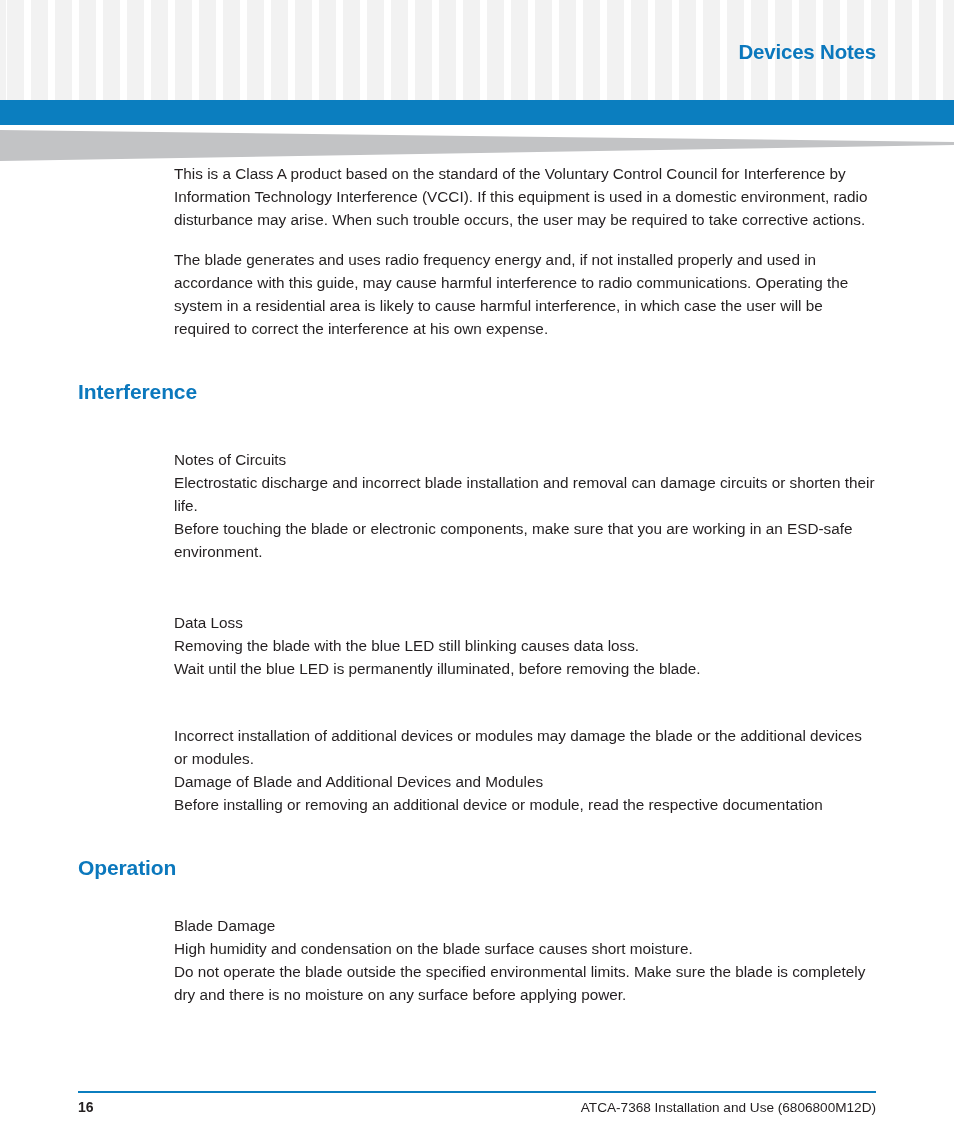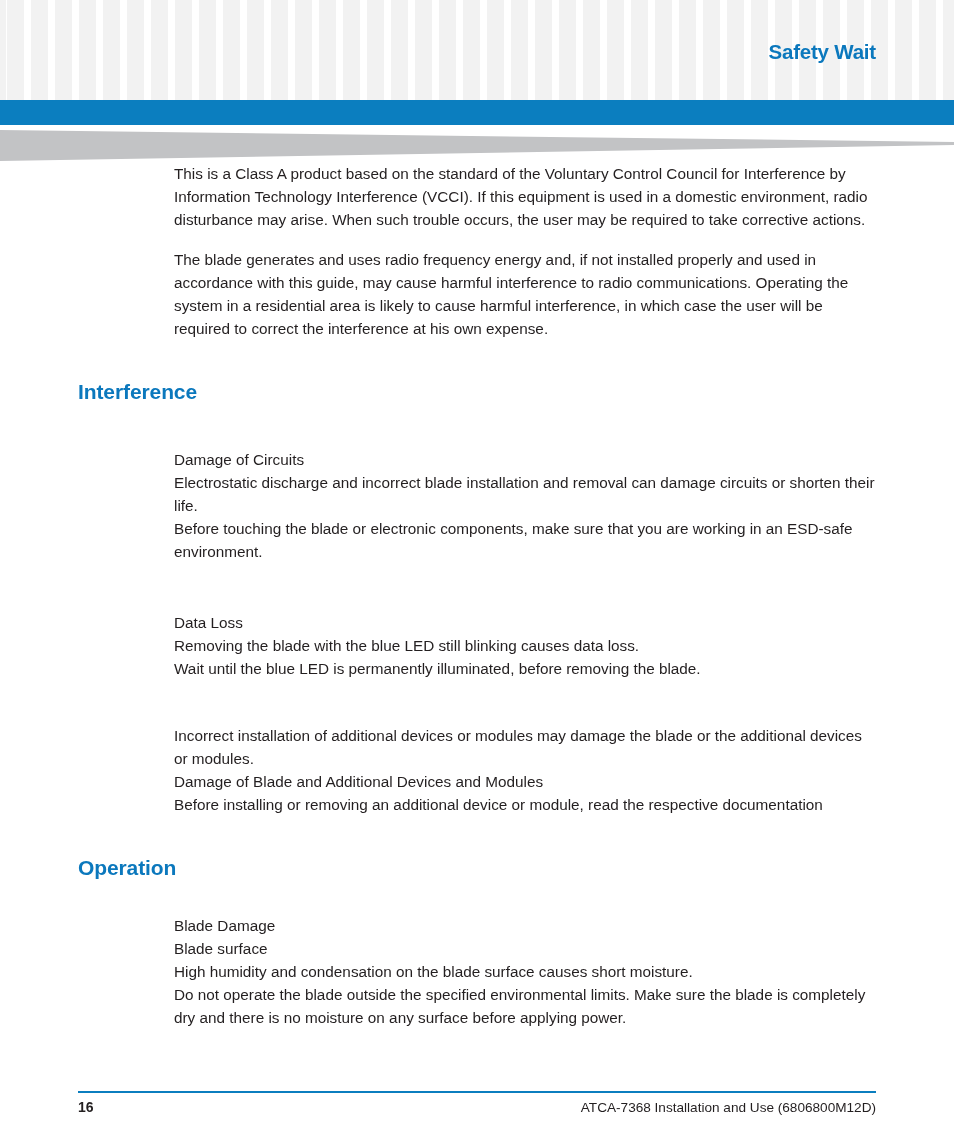--- a/index.html
+++ b/index.html
@@ -125,21 +125,21 @@
     font-size: 13.6px;
     color: #231f20;
     white-space: nowrap;
   }
 </style>
 </head>
 <body>
 
 <div class="checker"></div>
 
-<div class="header-title">Safety Wait</div>
+<div class="header-title">Devices Notes</div>
 
 <div class="blue-bar"></div>
 
 <div class="gray-wedge">
   <svg width="954" height="32" viewBox="0 0 954 32" xmlns="http://www.w3.org/2000/svg">
     <polygon points="0,0 954,12 954,15 0,31" fill="#c2c3c5"></polygon>
   </svg>
 </div>
 
 <div class="content">
@@ -148,21 +148,21 @@
 
   <p class="para gap">The blade generates and uses radio frequency energy and, if not installed properly and used in accordance with this guide, may cause harmful interference to radio communications. Operating the system in a residential area is likely to cause harmful interference, in which case the user will be required to correct the interference at his own expense.</p>
 
   <div class="sp-40"></div>
 
   <h2 class="section-heading">Interference</h2>
 
   <div class="sp-44"></div>
 
   <div class="block">
-    <span class="line">Damage of Circuits</span>
+    <span class="line">Notes of Circuits</span>
     <span class="line">Electrostatic discharge and incorrect blade installation and removal can damage circuits or shorten their life.</span>
     <span class="line">Before touching the blade or electronic components, make sure that you are working in an ESD-safe environment.</span>
   </div>
 
   <div class="sp-48"></div>
 
   <div class="block">
     <span class="line">Data Loss</span>
     <span class="line">Removing the blade with the blue LED still blinking causes data loss.</span>
     <span class="line">Wait until the blue LED is permanently illuminated, before removing the blade.</span>
@@ -177,21 +177,20 @@
   </div>
 
   <div class="sp-40"></div>
 
   <h2 class="section-heading">Operation</h2>
 
   <div class="sp-34"></div>
 
   <div class="block">
     <span class="line">Blade Damage</span>
-    <span class="line">Blade surface</span>
     <span class="line">High humidity and condensation on the blade surface causes short moisture.</span>
     <span class="line">Do not operate the blade outside the specified environmental limits. Make sure the blade is completely dry and there is no moisture on any surface before applying power.</span>
   </div>
 
 </div>
 
 <div class="footer-rule"></div>
 <div class="footer-page-number">16</div>
 <div class="footer-doc-title">ATCA-7368 Installation and Use (6806800M12D)</div>
 

